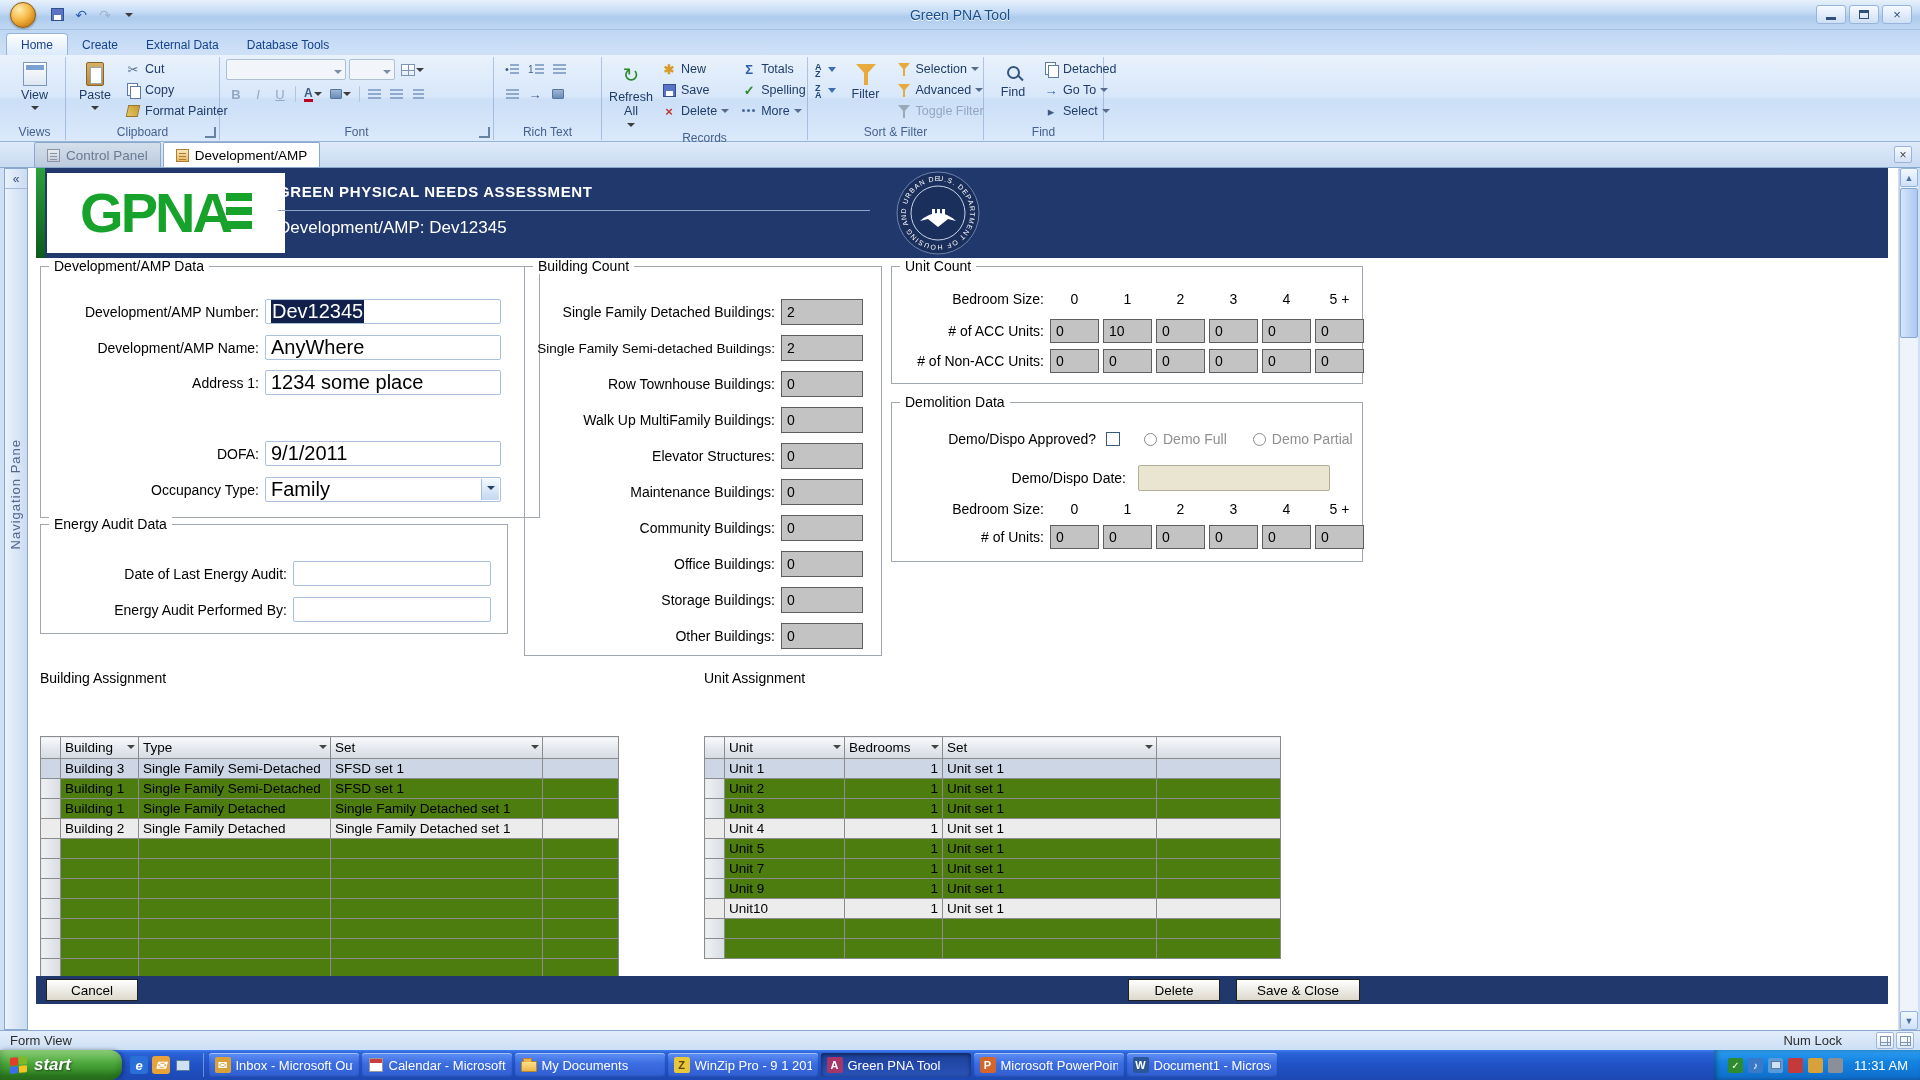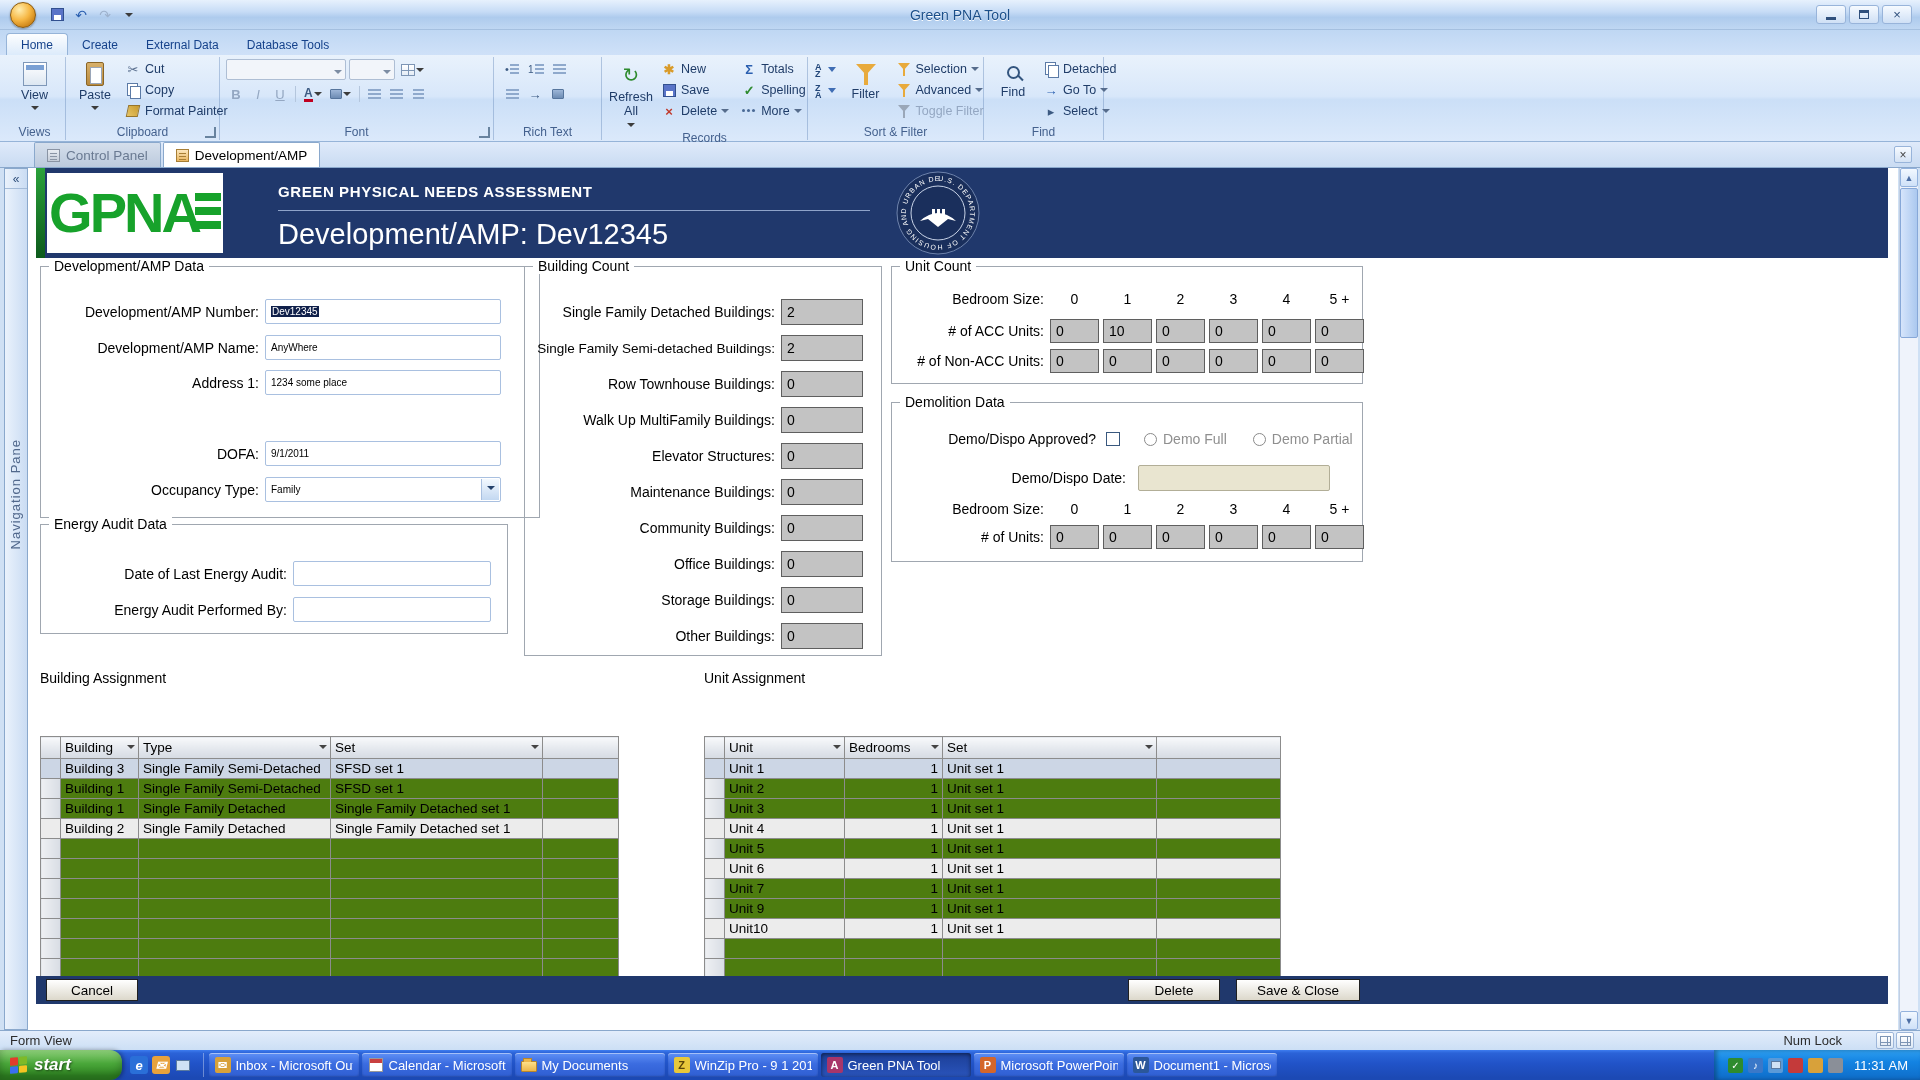--- a/index.html
+++ b/index.html
@@ -88,33 +88,33 @@
   
   .navpane{position:absolute;left:4px;top:168px;width:24px;height:862px;background:linear-gradient(90deg,#eaf2fc,#cadcf3);border:1px solid #8aa8cc;}
   .np-chevron{height:20px;border-bottom:1px solid #a5bcd9;display:flex;align-items:center;justify-content:center;color:#30507c;font-size:12px;}
   .np-label{position:absolute;top:270px;left:3px;writing-mode:vertical-rl;transform:rotate(180deg);font-size:13px;color:#51688c;letter-spacing:1px;}
 
   
   .canvas{position:absolute;left:28px;top:168px;width:1870px;height:862px;background:#ffffff;}
 
   .fheader{position:absolute;left:8px;right:10px;top:0;height:90px;background:#20386c;}
   .green-edge{position:absolute;left:0;top:0;bottom:0;width:9px;background:linear-gradient(180deg,#2aa13a,#0d5a1b);}
-  .logo{position:absolute;left:11px;top:5px;width:176px;height:80px;background:#ffffff;display:flex;align-items:center;justify-content:center;}
+  .logo{position:absolute;left:11px;top:5px;width:238px;height:80px;background:#ffffff;display:flex;align-items:center;justify-content:center;}
   .logotxt{font-size:56px;font-weight:bold;color:#17a22b;letter-spacing:-3px;line-height:1;}
   .lbars{width:26px;height:40px;margin-left:-4px;background:repeating-linear-gradient(180deg,#17a22b 0 8px,transparent 8px 14px);}
   .htitle{position:absolute;left:242px;top:15px;color:#fff;font-size:15px;font-weight:bold;letter-spacing:.6px;}
   .hline{position:absolute;left:242px;top:42px;width:592px;height:1px;background:#8fa3c9;}
-  .hsub{position:absolute;left:242px;top:50px;color:#fff;font-size:29px;}
+  .hsub{position:absolute;left:242px;top:50px;color:#fff;font-size:17px;}
   .seal{position:absolute;left:860px;top:3px;width:84px;height:84px;}
 
   .gbox{position:absolute;border:1px solid #a0a7b0;}
   .gtitle{position:absolute;top:-9px;left:8px;background:#fff;padding:0 5px;font-size:14px;white-space:nowrap;}
   .frow{position:absolute;display:flex;align-items:center;}
   .lb{display:inline-block;text-align:right;font-size:14px;flex:none;}
-  .tb{display:inline-flex;align-items:center;background:#fff;border:1px solid #a9c0e0;border-radius:2px;height:25px;font-size:10px;padding:8px 5px;}
+  .tb{display:inline-flex;align-items:center;background:#fff;border:1px solid #a9c0e0;border-radius:2px;height:25px;font-size:20px;padding:8px 5px;}
   .hl{background:#10204a;color:#fff;padding:0 1px;}
   .combo{position:relative;padding-right:22px;}
   .cbtn{position:absolute;right:1px;top:1px;bottom:1px;width:18px;background:linear-gradient(#f3f9ff,#c3d8f1);border-left:1px solid #a9c0e0;display:flex;align-items:center;justify-content:center;}
   .cbtn .car{margin-top:0;border-top-color:#24416b;}
   .gb{display:inline-flex;align-items:center;background:#c3c3c3;border:1px solid #5f5f5f;height:26px;font-size:14px;padding:0 5px;}
   .numcell{display:inline-block;width:49px;text-align:center;font-size:14px;flex:none;}
   .gb.cnt{width:49px;height:24px;flex:none;margin-right:4px;}
   .cbx{width:14px;height:14px;border:1px solid #39587e;background:#fff;flex:none;}
   .rdo{width:13px;height:13px;border:1px solid #8a8a8a;border-radius:50%;background:#fff;flex:none;}
   .graylbl{color:#8f8f8f;font-size:14px;}
@@ -880,27 +880,20 @@
         <td>Unit set 1</td>
         <td></td>
       </tr>
       <tr>
         <td class="selc"></td>
         <td>Unit 5</td>
         <td class="numr">1</td>
         <td>Unit set 1</td>
         <td></td>
       </tr>
-      <tr class="alt">
-        <td class="selc"></td>
-        <td>Unit 6</td>
-        <td class="numr">1</td>
-        <td>Unit set 1</td>
-        <td></td>
-      </tr>
       <tr>
         <td class="selc"></td>
         <td>Unit 7</td>
         <td class="numr">1</td>
         <td>Unit set 1</td>
         <td></td>
       </tr>
       <tr>
         <td class="selc"></td>
         <td>Unit 9</td>

